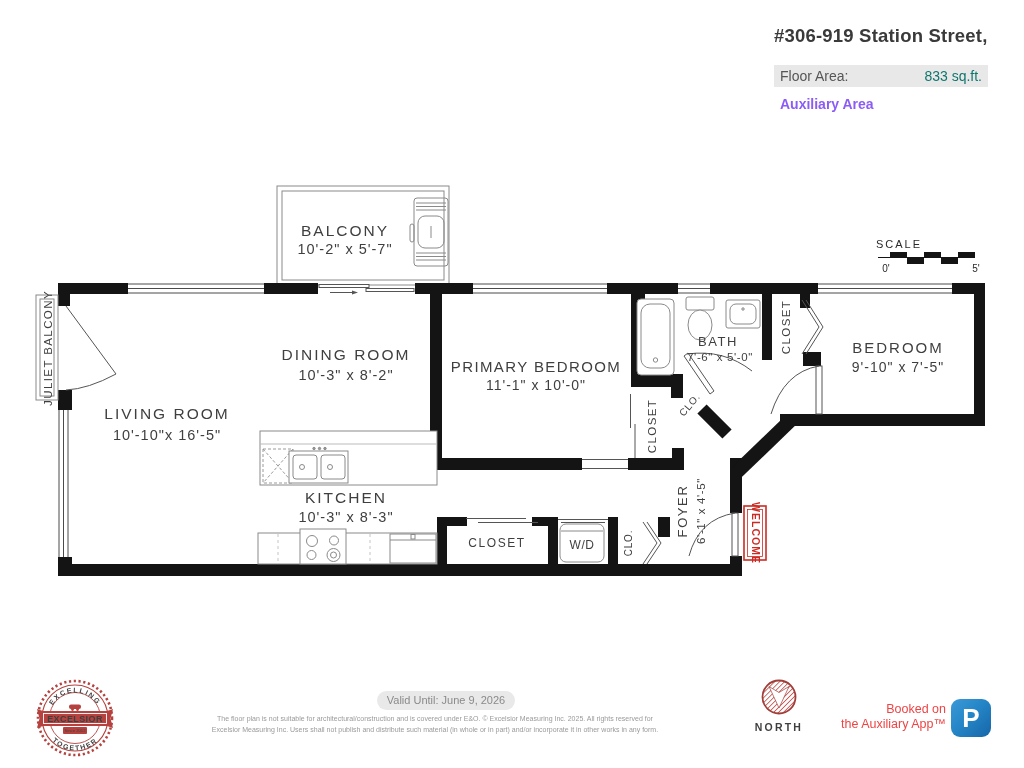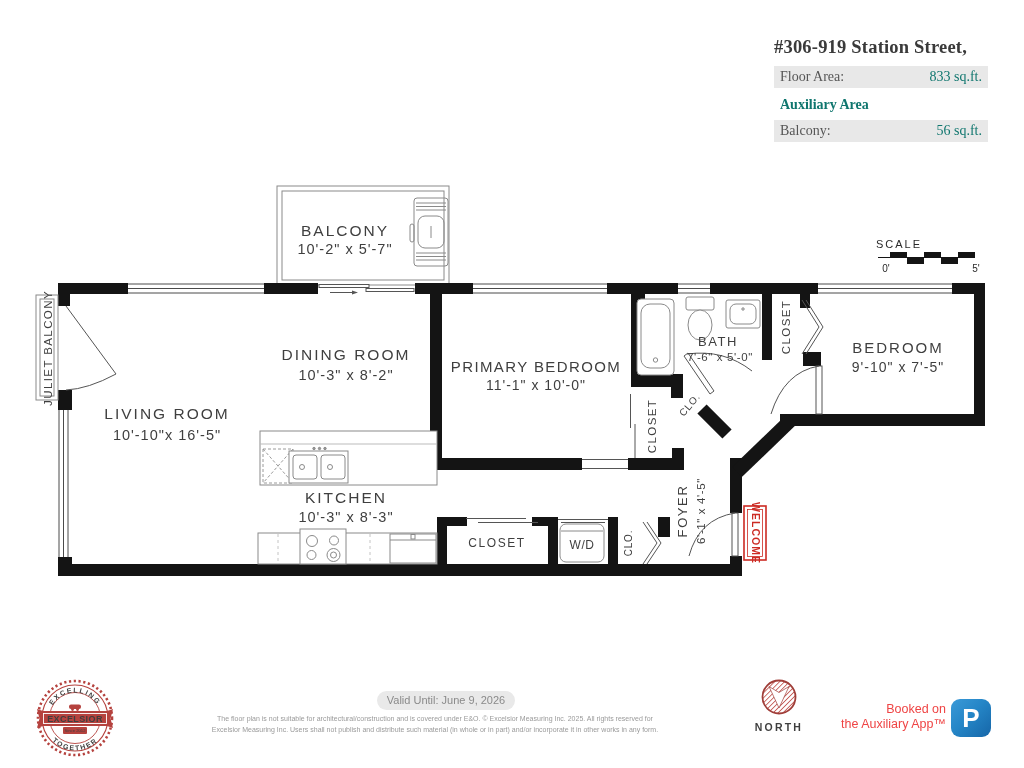--- a/index.html
+++ b/index.html
@@ -1,25 +1,25 @@
 <!DOCTYPE html>
 <html><head>
 <meta charset="utf-8">
 <style>
   html,body{margin:0;padding:0;background:#fff;}
   .page{position:relative;width:1024px;height:768px;background:#fff;overflow:hidden;
         font-family:"Liberation Sans",sans-serif;}
   svg{position:absolute;top:0;left:0;}
   
-  .hdr{position:absolute;left:774px;top:36px;width:214px;font-family:Liberation Serif, serif;}
+  .hdr{position:absolute;left:774px;top:24px;width:214px;}
   .hdr-address{font-size:18.5px;font-weight:bold;color:#3a3a3a;line-height:1.26;letter-spacing:.2px;}
   .hdr-row{display:flex;justify-content:space-between;align-items:center;background:#e8e8e8;
-           height:22px;margin-top:7px;padding:0 6px;font-size:14px;color:#565656;}
+           height:22px;margin-top:18px;padding:0 6px;font-size:14px;color:#565656;}
   .hdr-row .val{color:#0f766e;}
-  .hdr-aux{font-size:14px;font-weight:bold;color:#0f766e;margin:9px 0 4px 6px;}
+  .hdr-aux{font-size:14px;font-weight:bold;color:#8b5cf6;margin:9px 0 4px 6px;}
   
   text{font-family:"Liberation Sans",sans-serif;fill:#3f3f3f;}
   .t-room{font-size:15.5px;letter-spacing:2px;}
   .t-dim{font-size:14.5px;letter-spacing:1px;}
   .t-room-m{font-size:13px;letter-spacing:1.6px;}
   .t-dim-m{font-size:11.5px;letter-spacing:.6px;}
   .t-vert{font-size:11.5px;letter-spacing:1.4px;}
   .t-vsm{font-size:10px;letter-spacing:.8px;}
   .t-scale{font-size:11px;letter-spacing:2px;fill:#2a2a2a;}
   .t-tick{font-size:10px;fill:#2a2a2a;}
@@ -43,24 +43,20 @@
   <div class="hdr">
     <div class="hdr-address">
       <div>#306-919 Station Street,</div>
     </div>
     <div style="margin-top:7px;">
       <div class="hdr-row">
         <span>Floor Area:</span>
         <span class="val">833 sq.ft.</span>
       </div>
       <div class="hdr-aux">Auxiliary Area</div>
-      <div class="hdr-row">
-        <span>Balcony:</span>
-        <span class="val">56 sq.ft.</span>
-      </div>
     </div>
   </div>
 
   <svg width="1024" height="768" viewBox="0 0 1024 768">
 
     <g fill="none" stroke="#8a8a8a" stroke-width="1">
       <rect x="277" y="186" width="172" height="99" fill="#fff"></rect>
       <rect x="282" y="191" width="162" height="89"></rect>
 
       <g>

